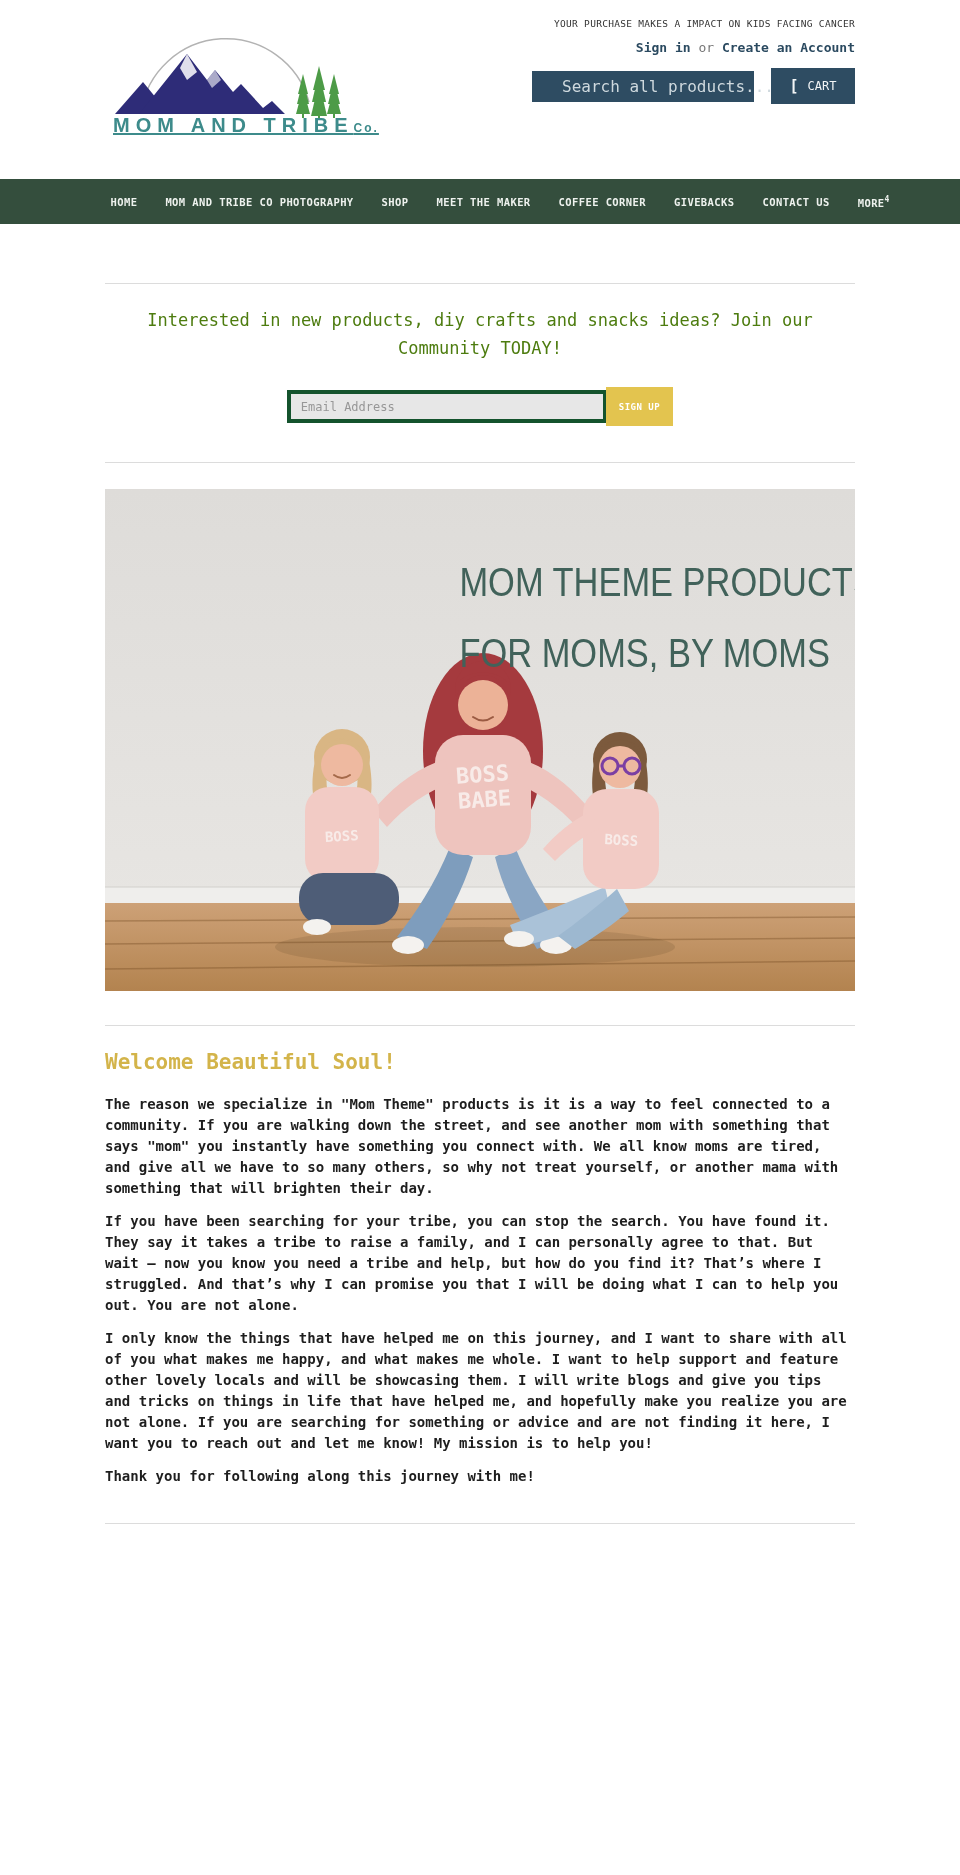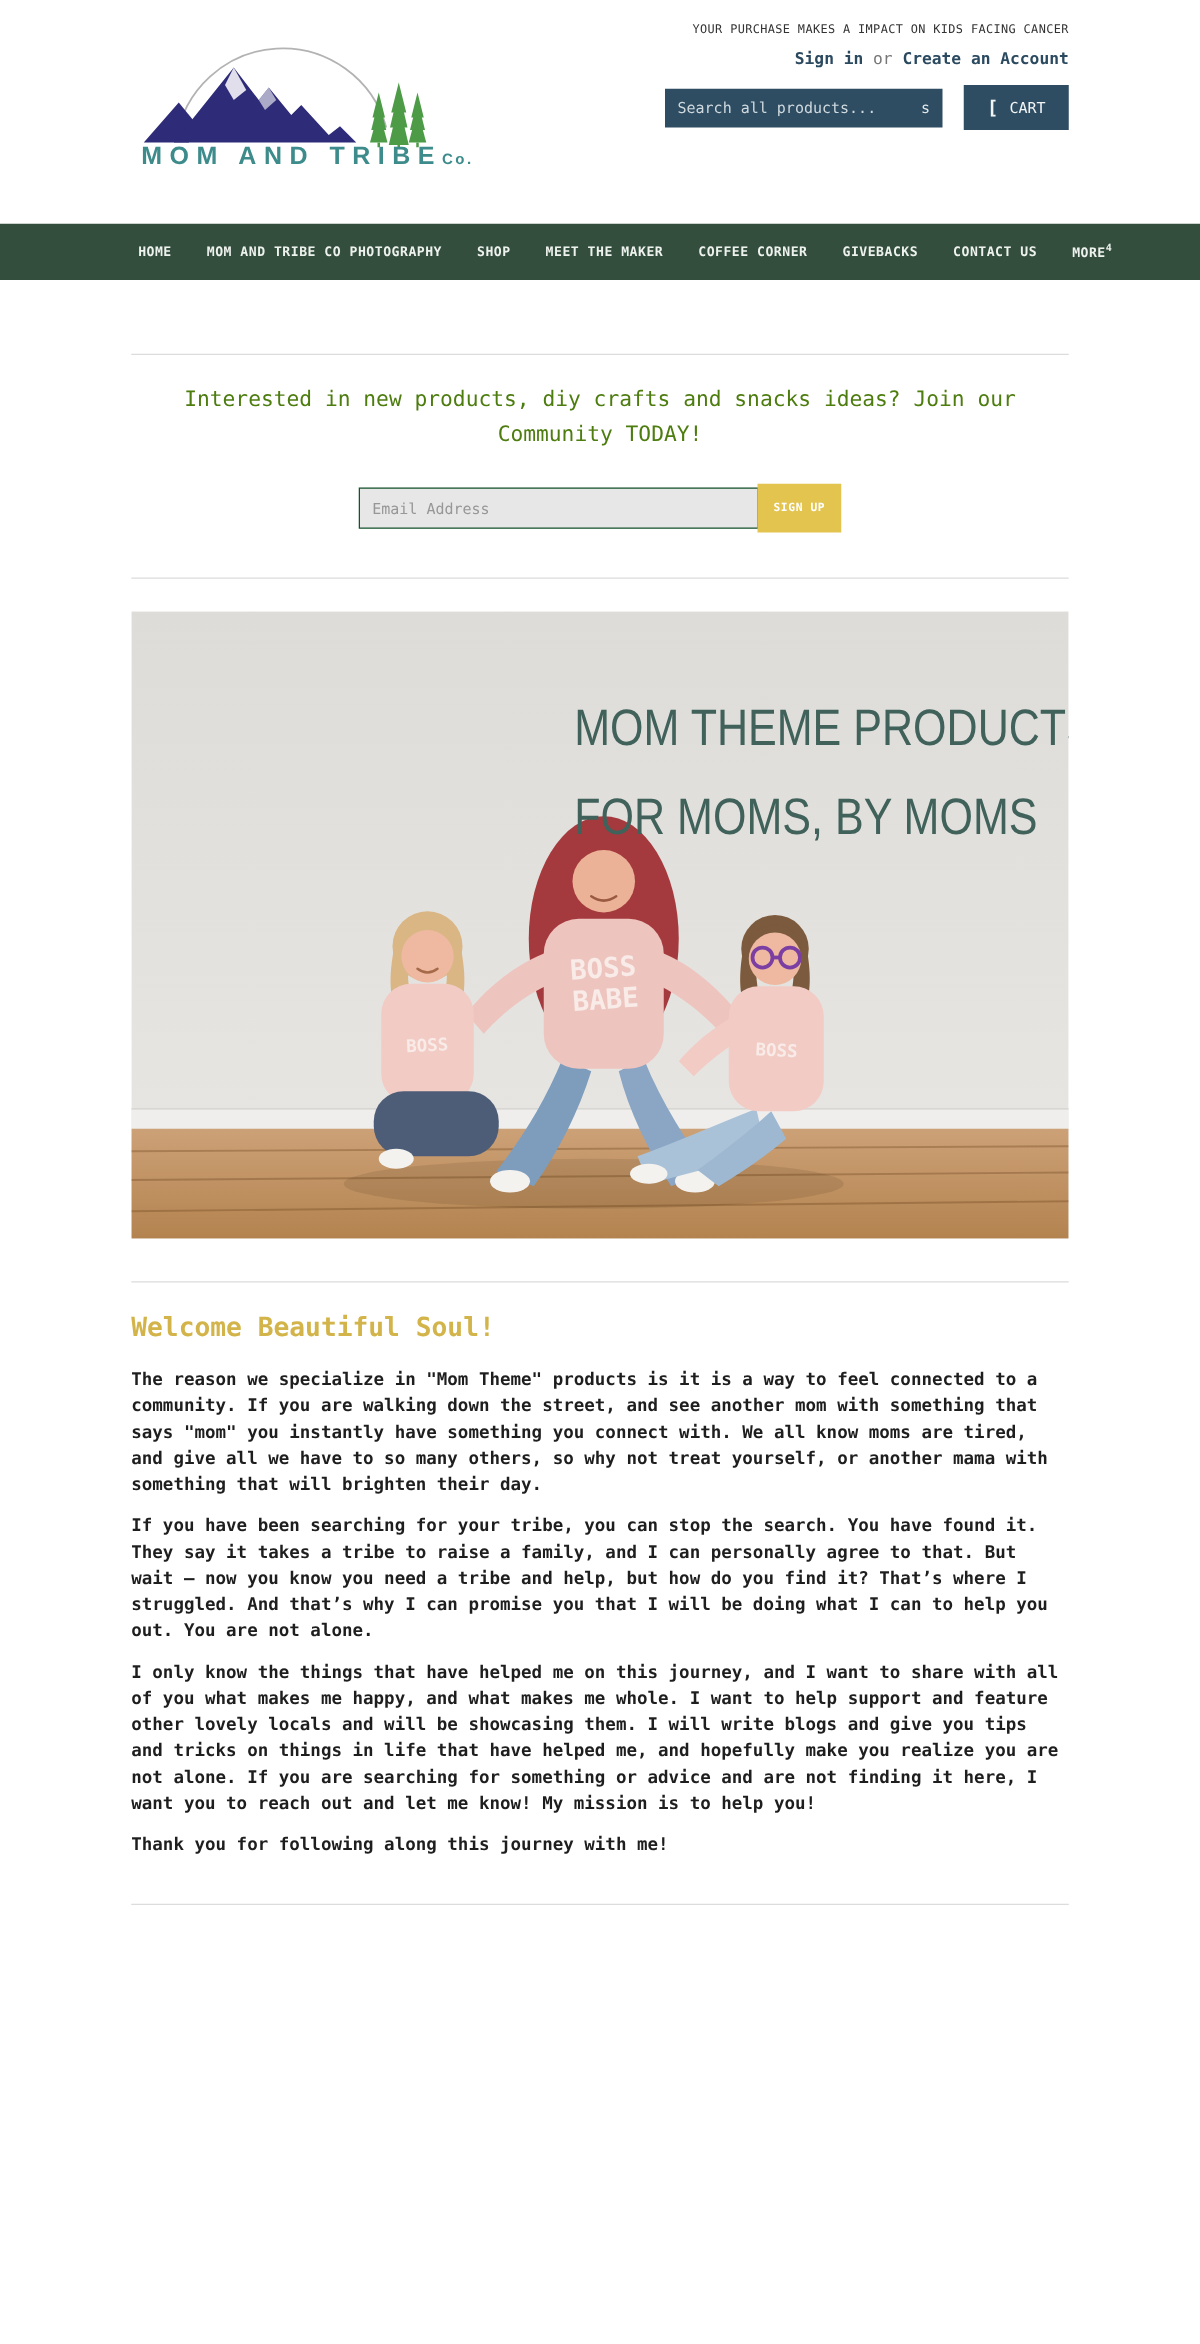--- a/index.html
+++ b/index.html
@@ -8,32 +8,32 @@
     width:960px; min-height:1875px; margin:0 auto; background:#ffffff;
     font-family:"DejaVu Sans Mono", monospace; color:#1e1e1e; position:relative;
   }
   .container { width:750px; margin:0 auto; position:relative; }
 
   
   .header { height:179px; position:relative; }
   .logo { position:absolute; left:8px; top:30px; width:230px; cursor:pointer; }
   .logo svg { display:block; }
   .logo-word { text-align:right; font-family:"Liberation Sans", sans-serif;
-    font-weight:bold; color:#3d8b8b; font-size:20px; letter-spacing:6px; margin-top:-4px; white-space:nowrap;}
+    font-weight:bold; color:#3d8b8b; font-size:20px; letter-spacing:6px; margin-top:-4px; white-space:nowrap;text-decoration:underline;}
   .logo-word .co { font-size:12px; letter-spacing:2px; }
 
   .header-right { position:absolute; right:0; top:18px; text-align:right; }
   .tagline { font-size:9.5px; font-weight:normal; color:#333; letter-spacing:0.3px; }
   .auth-row { margin-top:11px; font-size:13px; }
   .auth-link { font-weight:bold; color:#2b4a60; cursor:pointer; text-decoration:none; }
   .auth-sep { font-size:13px; color:#777; }
   .search-cart-row { margin-top:13px; display:flex; justify-content:flex-end; align-items:center; gap:17px; }
   .search-box { width:222px; height:31px; background:#2e4c62; display:flex; align-items:center; padding:0 10px; }
   .search-box input { flex:1; background:transparent; border:none; outline:none;
-    font-family:"DejaVu Sans Mono", monospace; font-size:12px; color:#cfd9de; }
+    font-family:"DejaVu Sans Mono", monospace; font-size:16px; color:#cfd9de;margin-left:20px; }
   .search-box input::placeholder { color:#cfd9de; opacity:1; }
   .search-icon { color:#dfe7ea; font-size:12px; cursor:pointer; padding-left:6px; }
   .cart-btn { width:84px; height:36px; background:#2e4c62; color:#f2f5f6; border:none;
     font-family:"DejaVu Sans Mono", monospace; font-size:12px; display:flex;
     align-items:center; justify-content:center; gap:9px; cursor:pointer; }
   .cart-btn .bracket { font-size:15px; font-weight:bold; }
 
   
   .navbar { height:45px; background:#344e3d; width:960px;padding-left:11px; }
   .navbar .container { height:45px; display:flex; align-items:center; gap:28px; }
@@ -41,21 +41,21 @@
     white-space:nowrap; cursor:pointer; }
   .nav-item sup { font-size:8px; font-weight:bold; }
 
   
   .hr { border:none; border-top:1px solid #dcdcdc; margin:0; }
 
   
   .newsletter { text-align:center; }
   .newsletter-heading { margin-top:22px; font-size:17px; color:#4d7c0f; line-height:28px; }
   .newsletter-form { margin-top:25px; margin-bottom:36px; display:flex; justify-content:center; align-items:center; }
-  .email-input { width:320px; height:33px; background:#e7e7e7; border:1px solid #14532d;
+  .email-input { width:320px; height:33px; background:#e7e7e7; border:4px solid #14532d;
     padding:0 10px; font-family:"DejaVu Sans Mono", monospace; font-size:12px; color:#555; }
   .email-input::placeholder { color:#979797; opacity:1; }
   .signup-btn { height:39px; padding:12px 13px; background:#e3c44f; border:none; color:#ffffff;
     font-family:"DejaVu Sans Mono", monospace; font-size:9px; font-weight:bold;
     letter-spacing:0.5px; cursor:pointer; margin-left:-1px; }
 
   
   .hero { margin-top:26px; width:750px; height:502px; position:relative; overflow:hidden; }
   .hero svg { display:block; }
   .hero-overlay { position:absolute; top:58px; right:0; width:430px; text-align:center;

